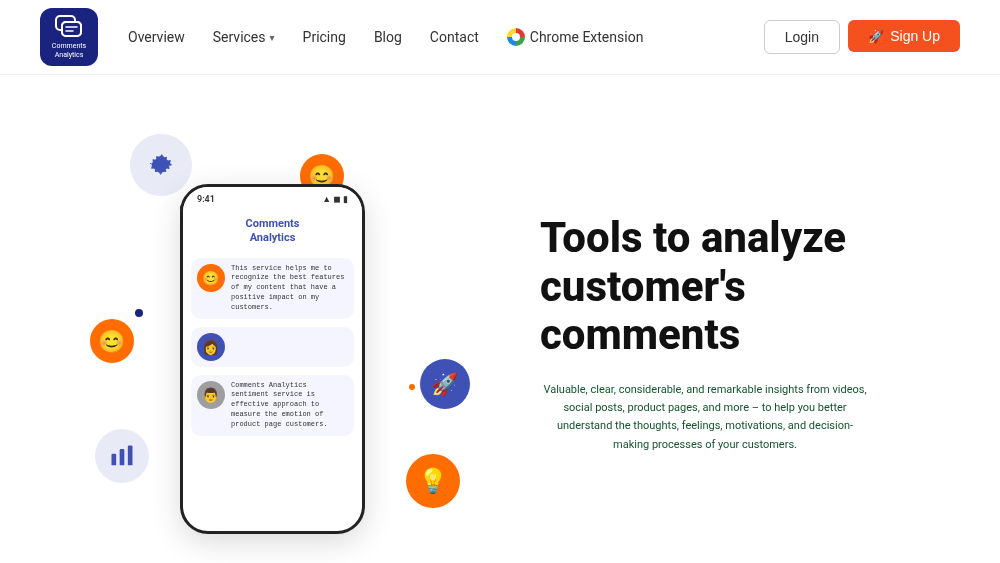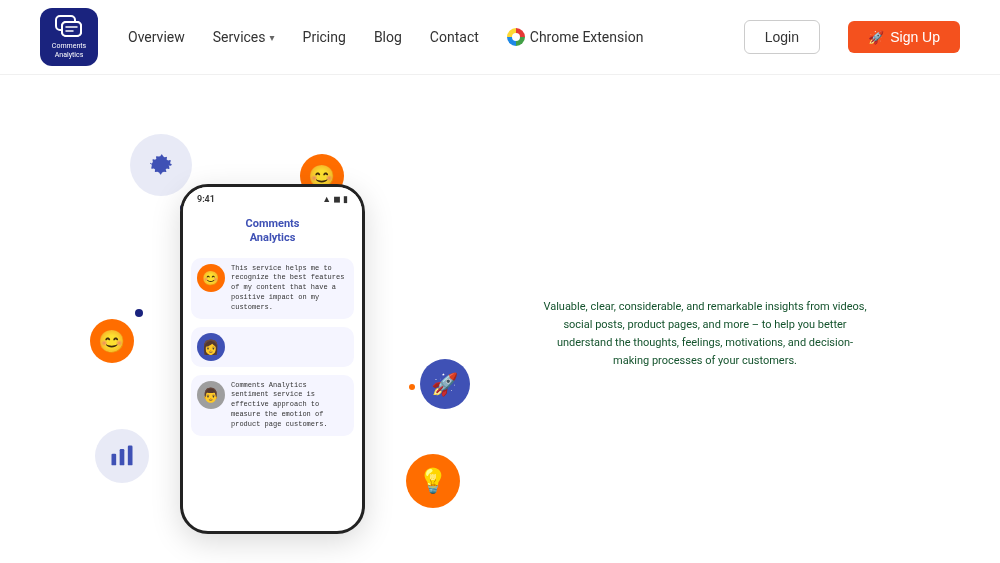--- a/index.html
+++ b/index.html
@@ -79,22 +79,22 @@
       width: 8px;
       height: 8px;
       border-radius: 50%;
       background: #fff;
       top: 50%;
       left: 50%;
       transform: translate(-50%, -50%);
     }
     .nav-buttons {
       display: flex;
-      align-items: center;
-      gap: 28px;
+      align-items: flex-start;
+      gap: 8px;
     }
     .btn-login {
       padding: 8px 20px;
       border: 1.5px solid #ccc;
       border-radius: 6px;
       background: #fff;
       font-size: 14px;
       color: #333;
       cursor: pointer;
       font-weight: 500;
@@ -404,16 +404,17 @@
         <div class="comment-card">
           <div class="comment-avatar avatar-gray">👨</div>
           <div class="comment-text">Comments Analytics sentiment service is effective approach to measure the emotion of product page customers.</div>
         </div>
 
       </div>
     </div>
   </div>
 
   <div class="hero-text">
+    <h1 class="hero-headline">Tools to analyze customer's comments</h1>
     <p class="hero-desc">Valuable, clear, considerable, and remarkable insights from videos, social posts, product pages, and more – to help you better understand the thoughts, feelings, motivations, and decision-making processes of your customers.</p>
   </div>
 
 </section>
 
 </body></html>

